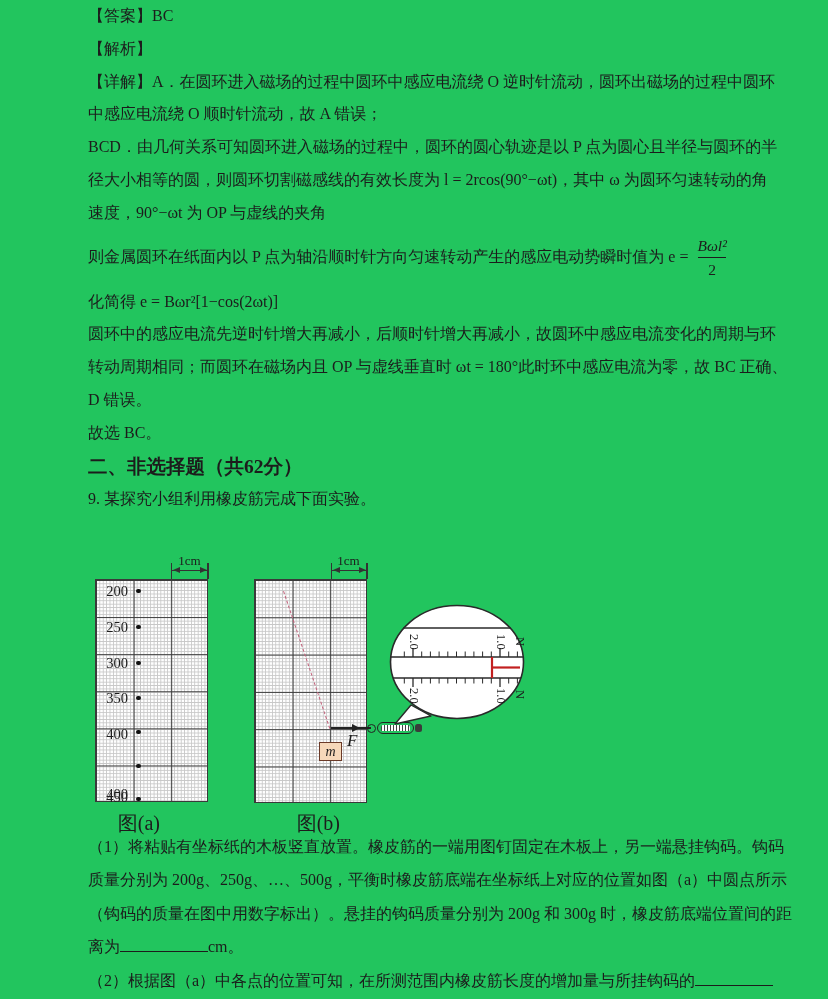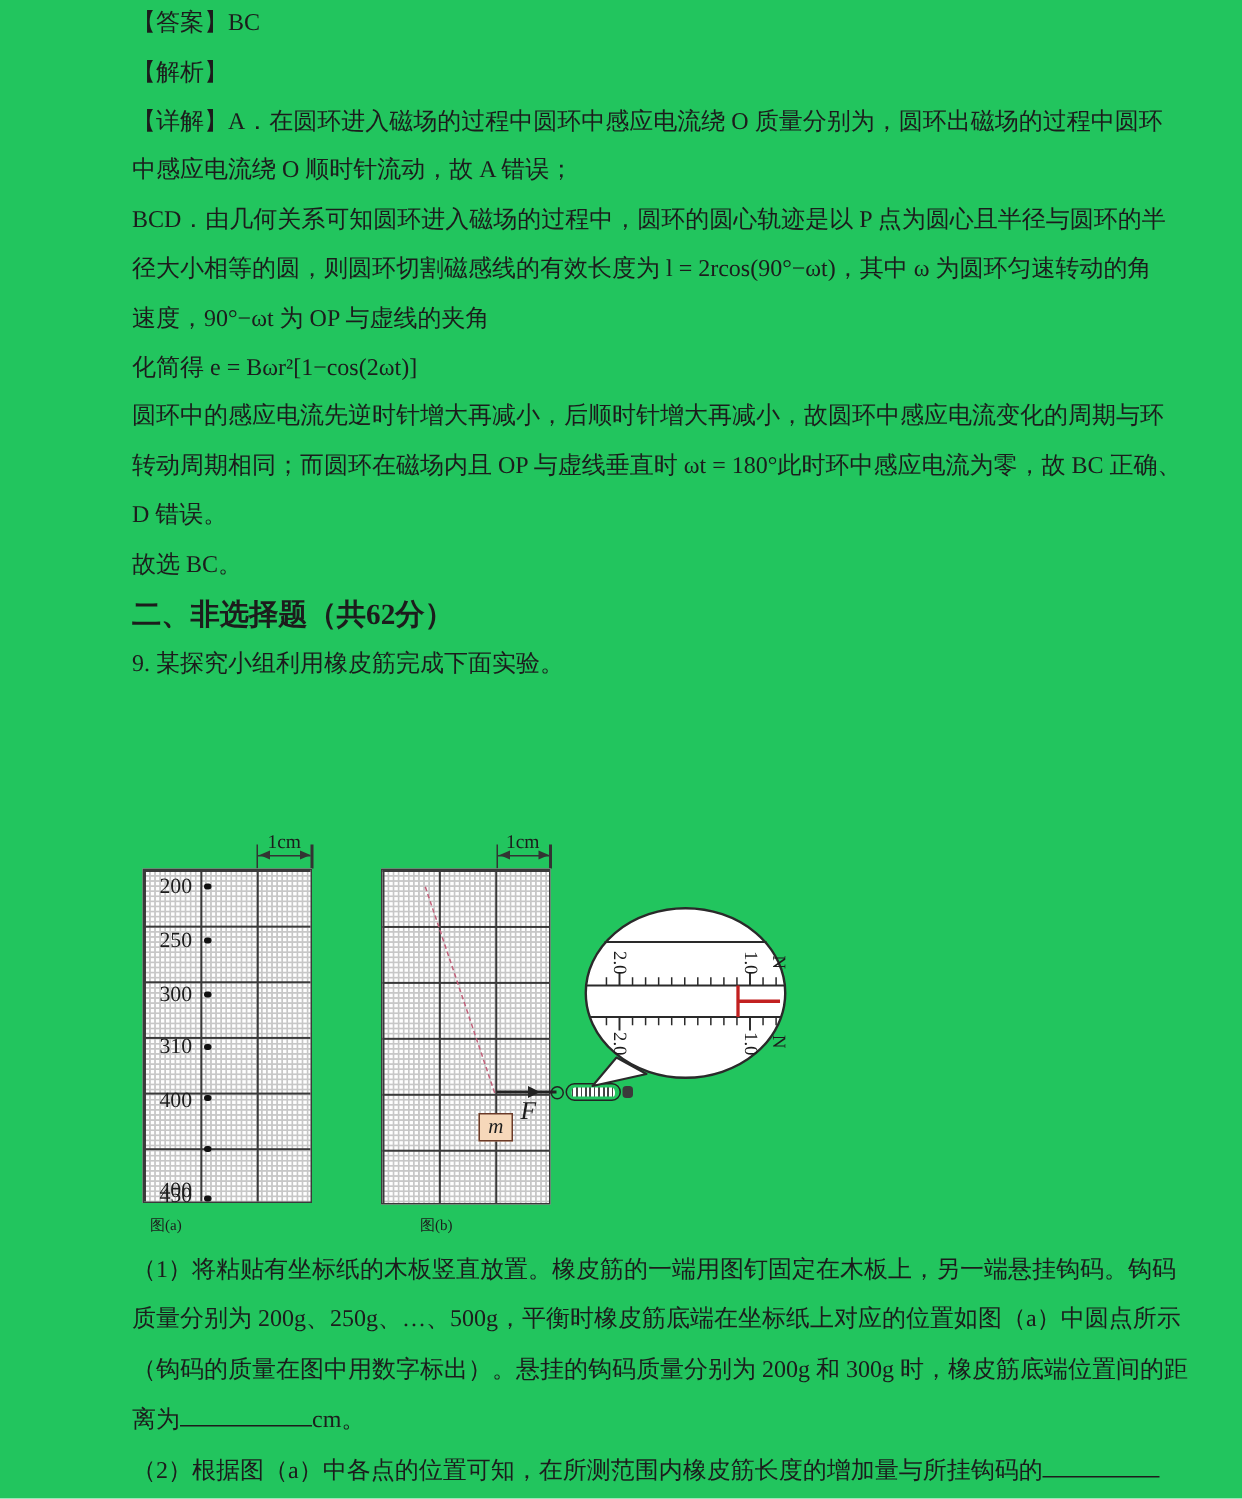--- a/index.html
+++ b/index.html
@@ -27,21 +27,21 @@
       linear-gradient(to right,#3a3a3a 1px,transparent 1px),
       linear-gradient(to bottom,#3a3a3a 1px,transparent 1px),
       linear-gradient(to right,#c7c7c7 1px,transparent 1px),
       linear-gradient(to bottom,#c7c7c7 1px,transparent 1px);}
   #panel-a{left:95px;top:23px;width:113px;height:223px;
       background-size:37.6px 100%,100% 37.1px,3.4px 100%,100% 3.4px;}
   #panel-b{left:254px;top:23px;width:113px;height:224px;
       background-size:37.6px 100%,100% 37.3px,3.4px 100%,100% 3.4px;}
   .mass-lab{position:absolute;left:7px;width:25px;font-size:14.5px;line-height:16px;text-align:right;background:rgba(254,254,254,.0);}
   .dot{position:absolute;width:4.6px;height:4.6px;border-radius:50%;background:#111;}
-  .fig-caption{position:absolute;top:254px;width:60px;text-align:left;font-size:10px;}
+  .fig-caption{position:absolute;top:254px;width:60px;text-align:right;font-size:20px;}
   
   .sc-bar{position:absolute;top:7px;width:1.5px;height:16px;background:#333;}
   .sc-line{position:absolute;top:13.6px;height:1.4px;background:#333;}
   .sc-head{position:absolute;top:10.8px;width:0;height:0;border-top:3.4px solid transparent;border-bottom:3.4px solid transparent;}
   .sc-head.l{border-right:7px solid #333;}
   .sc-head.r{border-left:7px solid #333;}
   .sc-label{position:absolute;top:-3px;width:37px;text-align:center;font-size:13px;}
   
   #dashed-line{position:absolute;left:29px;top:11px;width:145px;border-top:1.6px dashed;transform-origin:0 0;transform:rotate(71.4deg);}
   #mass-box{position:absolute;left:64px;top:162px;width:23px;height:19px;box-sizing:border-box;border:1.6px solid;
@@ -57,26 +57,33 @@
 </style>
 </head>
 <body>
 
 <div class="page">
 
   <div class="textcol" id="solution-block">
     <div class="tline">【答案】BC</div>
     <div class="tline">【解析】</div>
     <div id="para1">
-        <div class="tline">【详解】A．在圆环进入磁场的过程中圆环中感应电流绕 O 质量分别为，圆环出磁场的过程中圆环</div>
+        <div class="tline">【详解】A．在圆环进入磁场的过程中圆环中感应电流绕 O 逆时针流动，圆环出磁场的过程中圆环</div>
         <div class="tline">中感应电流绕 O 顺时针流动，故 A 错误；</div>
         <div class="tline">BCD．由几何关系可知圆环进入磁场的过程中，圆环的圆心轨迹是以 P 点为圆心且半径与圆环的半</div>
         <div class="tline">径大小相等的圆，则圆环切割磁感线的有效长度为 l = 2rcos(90°−ωt)，其中 ω 为圆环匀速转动的角</div>
         <div class="tline">速度，90°−ωt 为 OP 与虚线的夹角</div>
       </div>
+    <div class="frac-line">
+      <span>则金属圆环在纸面内以 P 点为轴沿顺时针方向匀速转动产生的感应电动势瞬时值为 e =</span>
+      <span class="frac">
+        <span class="num">Bωl²</span>
+        <span class="den">2</span>
+      </span>
+    </div>
     <div id="para2">
         <div class="tline">化简得 e = Bωr²[1−cos(2ωt)]</div>
         <div class="tline">圆环中的感应电流先逆时针增大再减小，后顺时针增大再减小，故圆环中感应电流变化的周期与环</div>
         <div class="tline">转动周期相同；而圆环在磁场内且 OP 与虚线垂直时 ωt = 180°此时环中感应电流为零，故 BC 正确、</div>
         <div class="tline">D 错误。</div>
         <div class="tline">故选 BC。</div>
       </div>
     <div class="sec-header">二、非选择题（共62分）</div>
     <div class="tline">9. 某探究小组利用橡皮筋完成下面实验。</div>
   </div>
@@ -101,21 +108,21 @@
       <div class="sc-label" style="left:330px">1cm</div>
     </div>
 
     <div class="gpanel" id="panel-a">
         <div class="mass-lab" style="top: 3px;">200</div>
         <div class="dot" style="left: 40px; top: 8.7px;"></div>
         <div class="mass-lab" style="top: 39px;">250</div>
         <div class="dot" style="left: 40px; top: 44.7px;"></div>
         <div class="mass-lab" style="top: 75px;">300</div>
         <div class="dot" style="left: 40px; top: 80.7px;"></div>
-        <div class="mass-lab" style="top: 110px;">310</div>
+        <div class="mass-lab" style="top: 110px;">350</div>
         <div class="dot" style="left: 40px; top: 115.7px;"></div>
         <div class="mass-lab" style="top: 146px;">400</div>
         <div class="dot" style="left: 40px; top: 149.7px;"></div>
         <div class="mass-lab" style="top: 181px; margin-top: 28px;">450</div>
         <div class="dot" style="left: 40px; top: 183.7px;"></div>
         <div class="mass-lab" style="top: 206px;">400</div>
         <div class="dot" style="left: 40px; top: 216.7px;"></div>
       </div>
 
     <div class="gpanel" id="panel-b">

